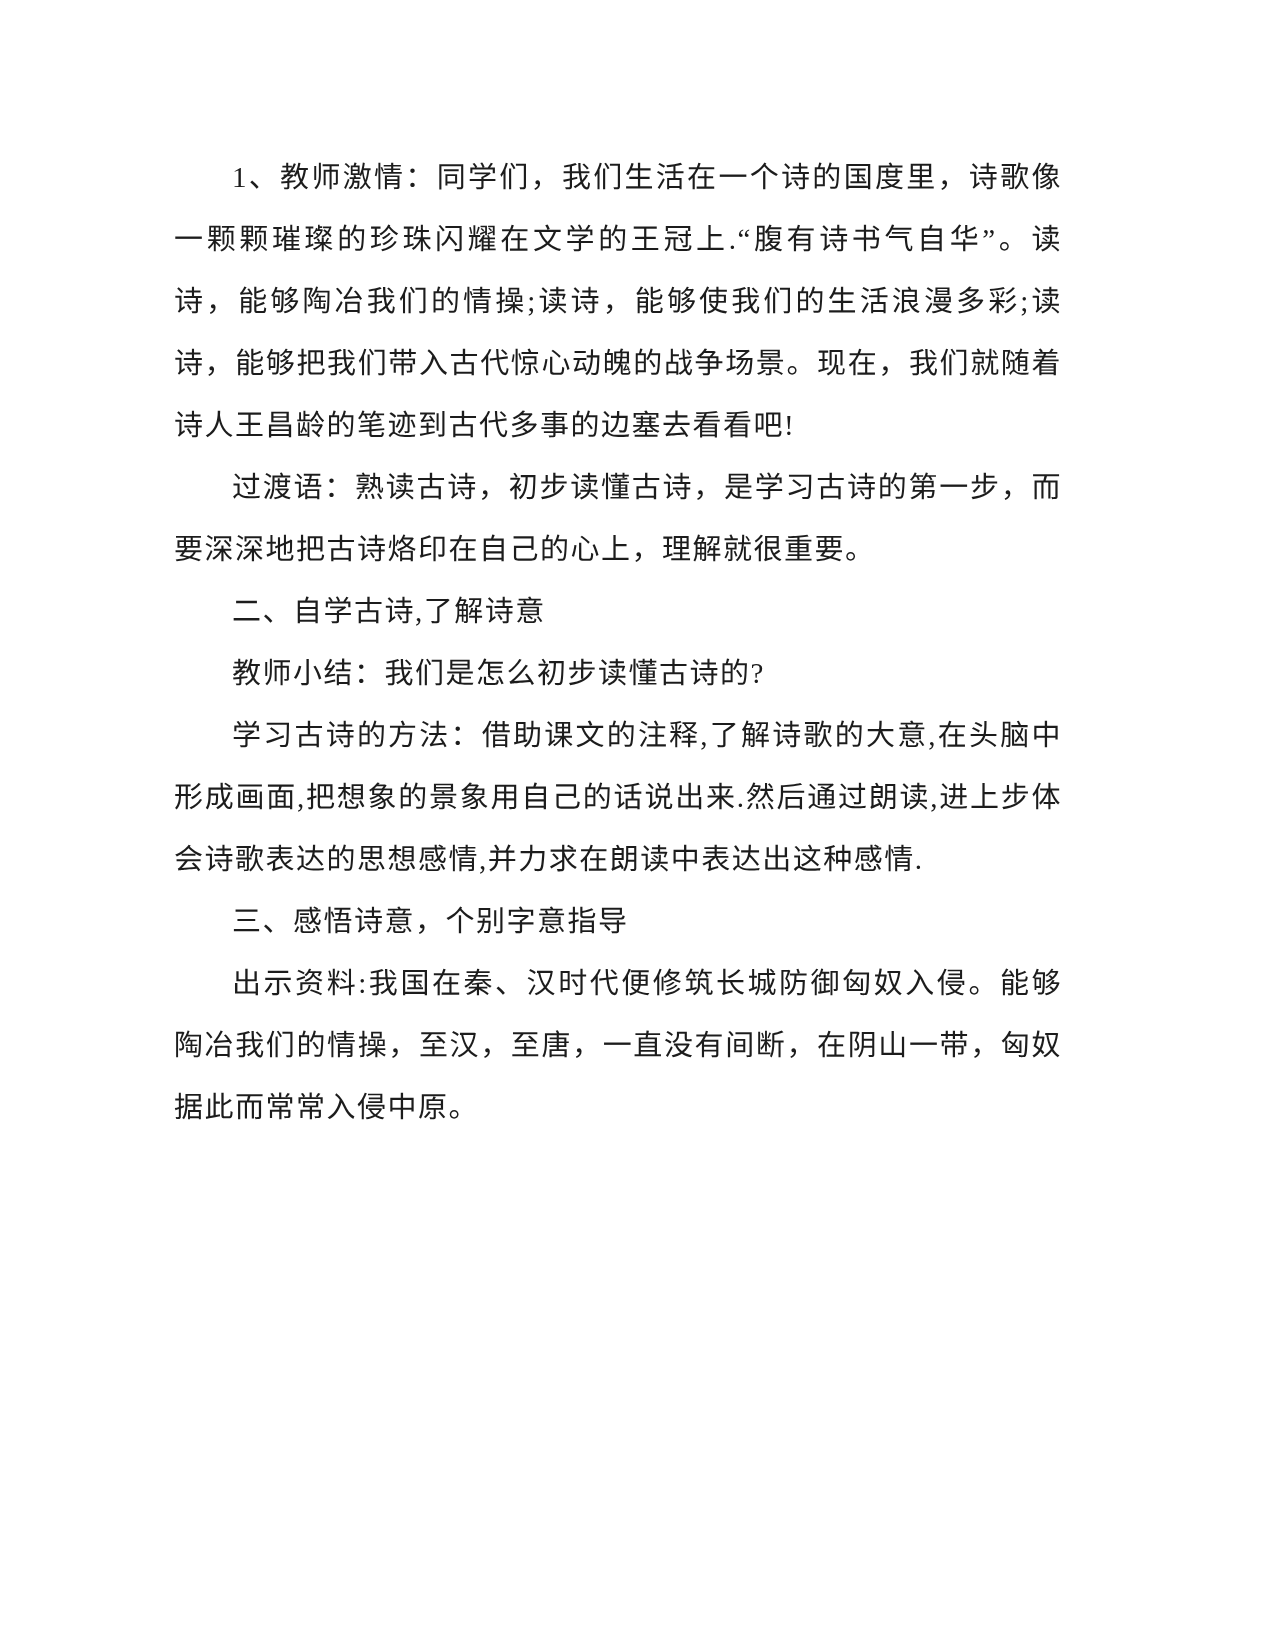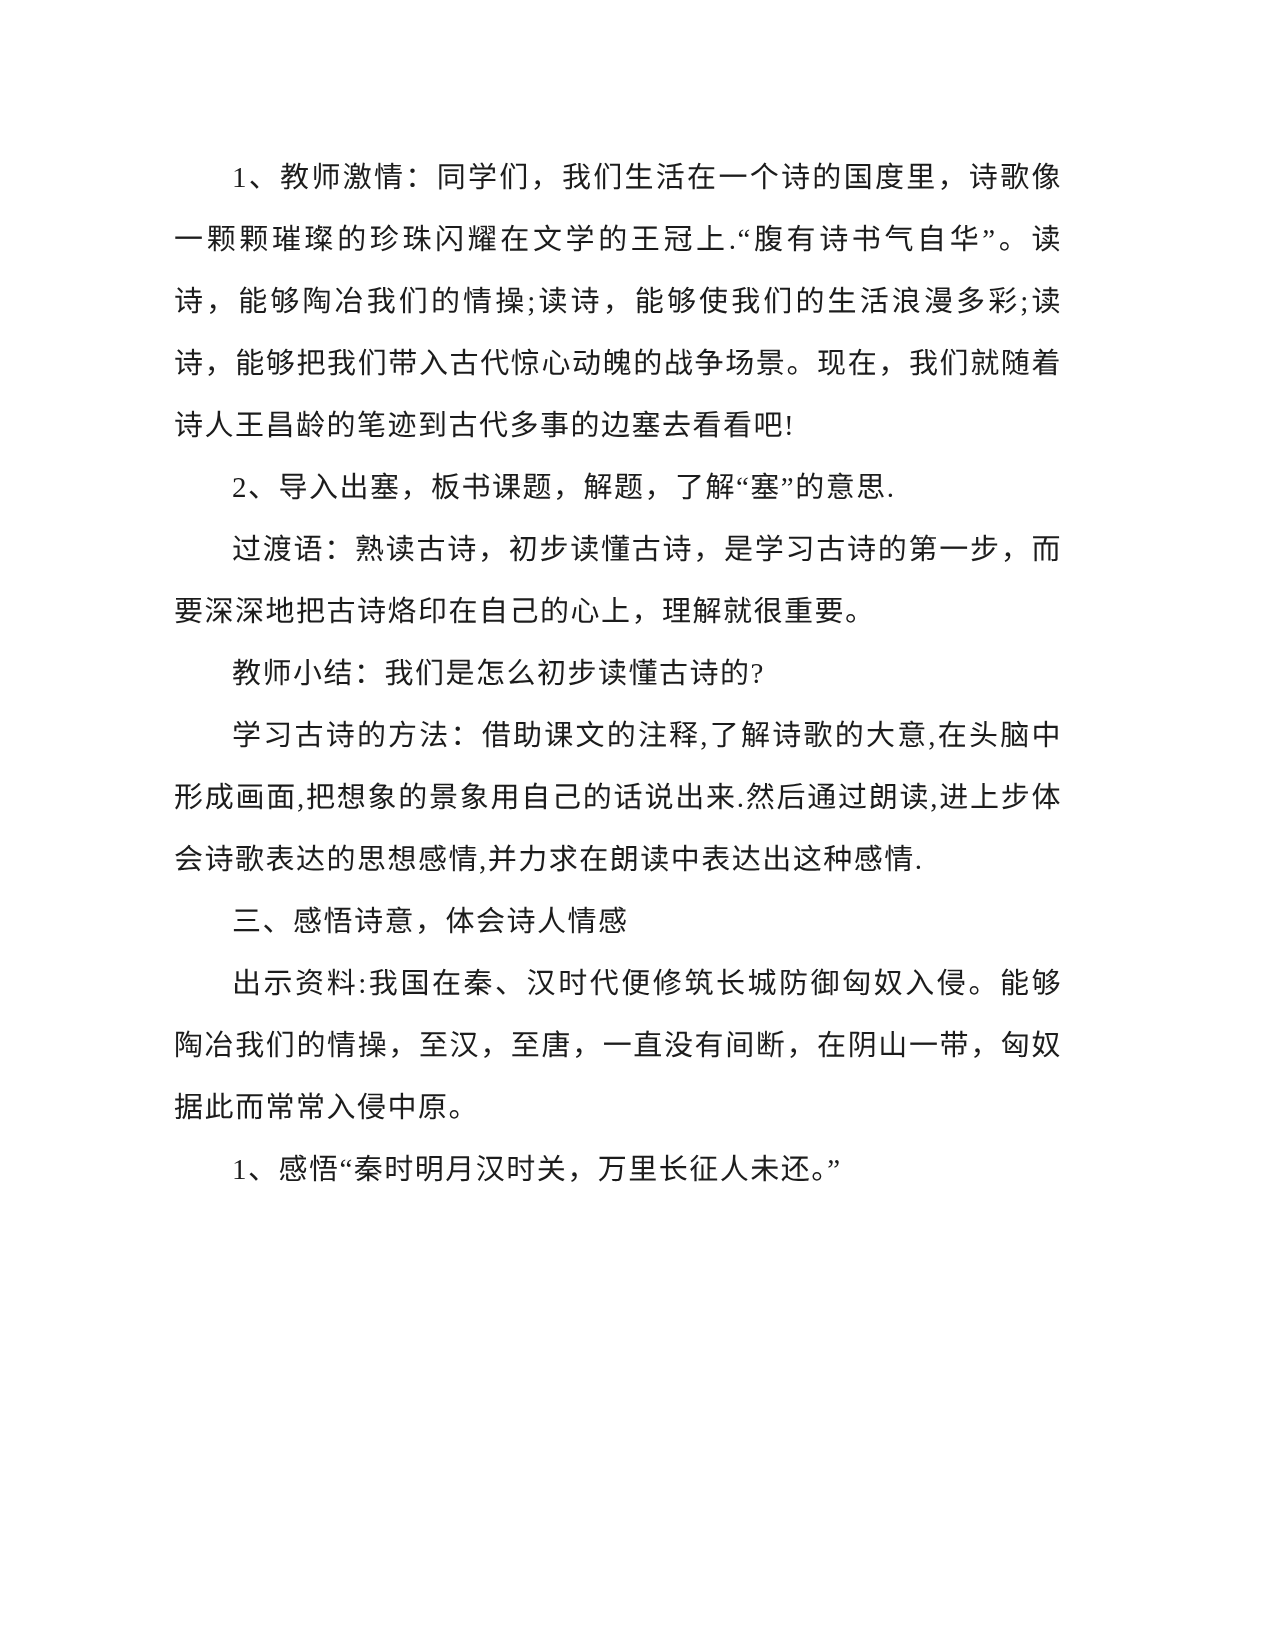--- a/index.html
+++ b/index.html
@@ -30,21 +30,20 @@
     text-indent: 2em;
     word-break: break-all;
   }
 </style>
 </head>
 <body>
 
 <div class="page">
   <div class="doc">
     <p>1、教师激情：同学们，我们生活在一个诗的国度里，诗歌像一颗颗璀璨的珍珠闪耀在文学的王冠上.“腹有诗书气自华”。读诗，能够陶冶我们的情操;读诗，能够使我们的生活浪漫多彩;读诗，能够把我们带入古代惊心动魄的战争场景。现在，我们就随着诗人王昌龄的笔迹到古代多事的边塞去看看吧!</p>
-    <p>2、导入出塞，板书课题，解题，了解“塞”的意思.</p>
     <p>过渡语：熟读古诗，初步读懂古诗，是学习古诗的第一步，而要深深地把古诗烙印在自己的心上，理解就很重要。</p>
+    <p>二、自学古诗,了解诗意</p>
     <p>教师小结：我们是怎么初步读懂古诗的?</p>
     <p>学习古诗的方法：借助课文的注释,了解诗歌的大意,在头脑中形成画面,把想象的景象用自己的话说出来.然后通过朗读,进上步体会诗歌表达的思想感情,并力求在朗读中表达出这种感情.</p>
-    <p>三、感悟诗意，体会诗人情感</p>
+    <p>三、感悟诗意，个别字意指导</p>
     <p>出示资料:我国在秦、汉时代便修筑长城防御匈奴入侵。能够陶冶我们的情操，至汉，至唐，一直没有间断，在阴山一带，匈奴据此而常常入侵中原。</p>
-    <p>1、感悟“秦时明月汉时关，万里长征人未还。”</p>
   </div>
 </div>
 
 </body></html>

